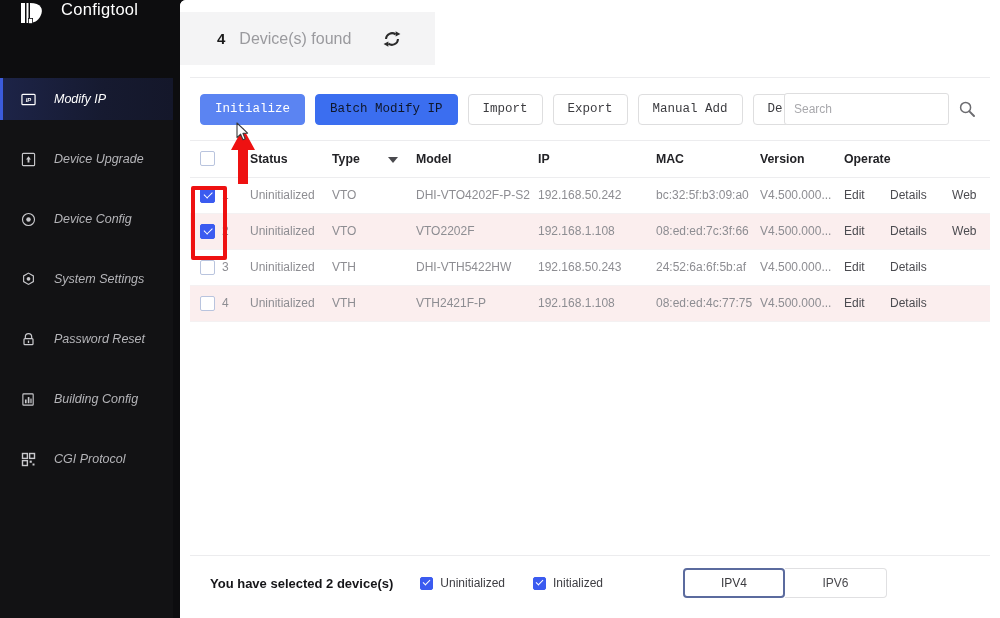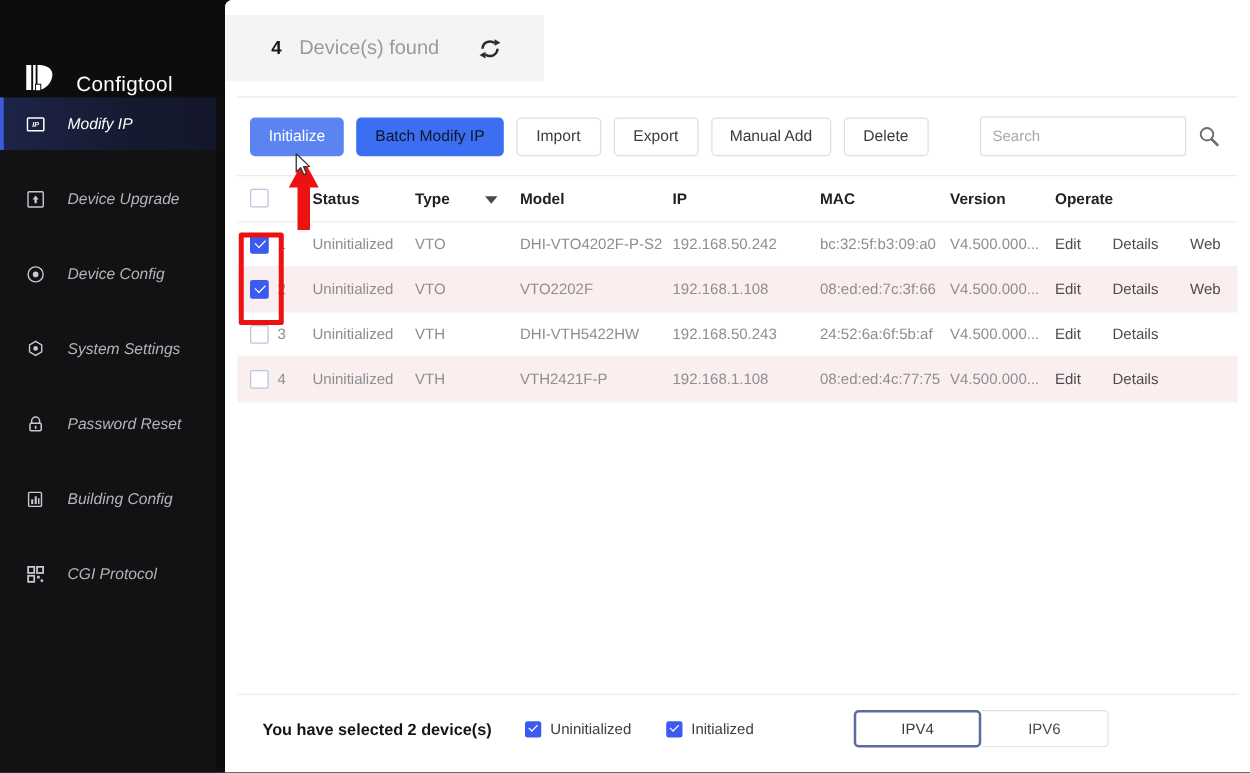--- a/index.html
+++ b/index.html
@@ -22,21 +22,21 @@
     width: 173px;
     height: 618px;
     background: #121214;
     flex: 0 0 173px;
     position: relative;
     z-index: 2;
   }
   .brand {
     height: 78px;
     display: flex;
-    align-items: flex-end;
+    align-items: flex-start;
     padding-left: 19px;
     gap: 13px;
     background: #0d0d0f;
   }
   .brand-logo {
     width: 29px; height: 29px;
     position: relative;
     flex: 0 0 29px;
   }
   .brand-logo svg { display: block; }
@@ -167,21 +167,21 @@
     align-items: center;
     padding: 0 12px 0 10px;
     position: relative;
   }
   .tbtn {
     height: 31px;
     border-radius: 4px;
     font-size: 12.5px;
     padding: 0 14px;
     cursor: pointer;
-    font-family: Liberation Sans, sans-serif;
+    font-family: Liberation Mono, monospace;
     border: 1px solid #dededf;
     background: #fff;
     color: #3c3c40;
     margin-right: 10px;
     display: inline-flex;
     align-items: center;
     justify-content: center;
     min-width: 68px;
   }
   .tbtn.primary {

